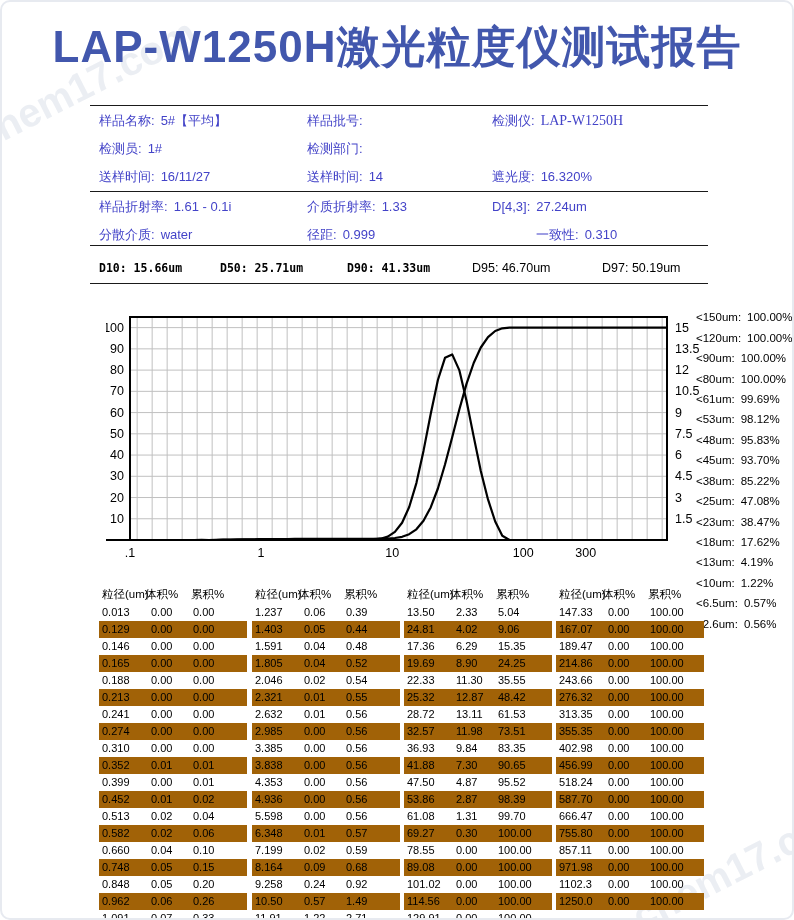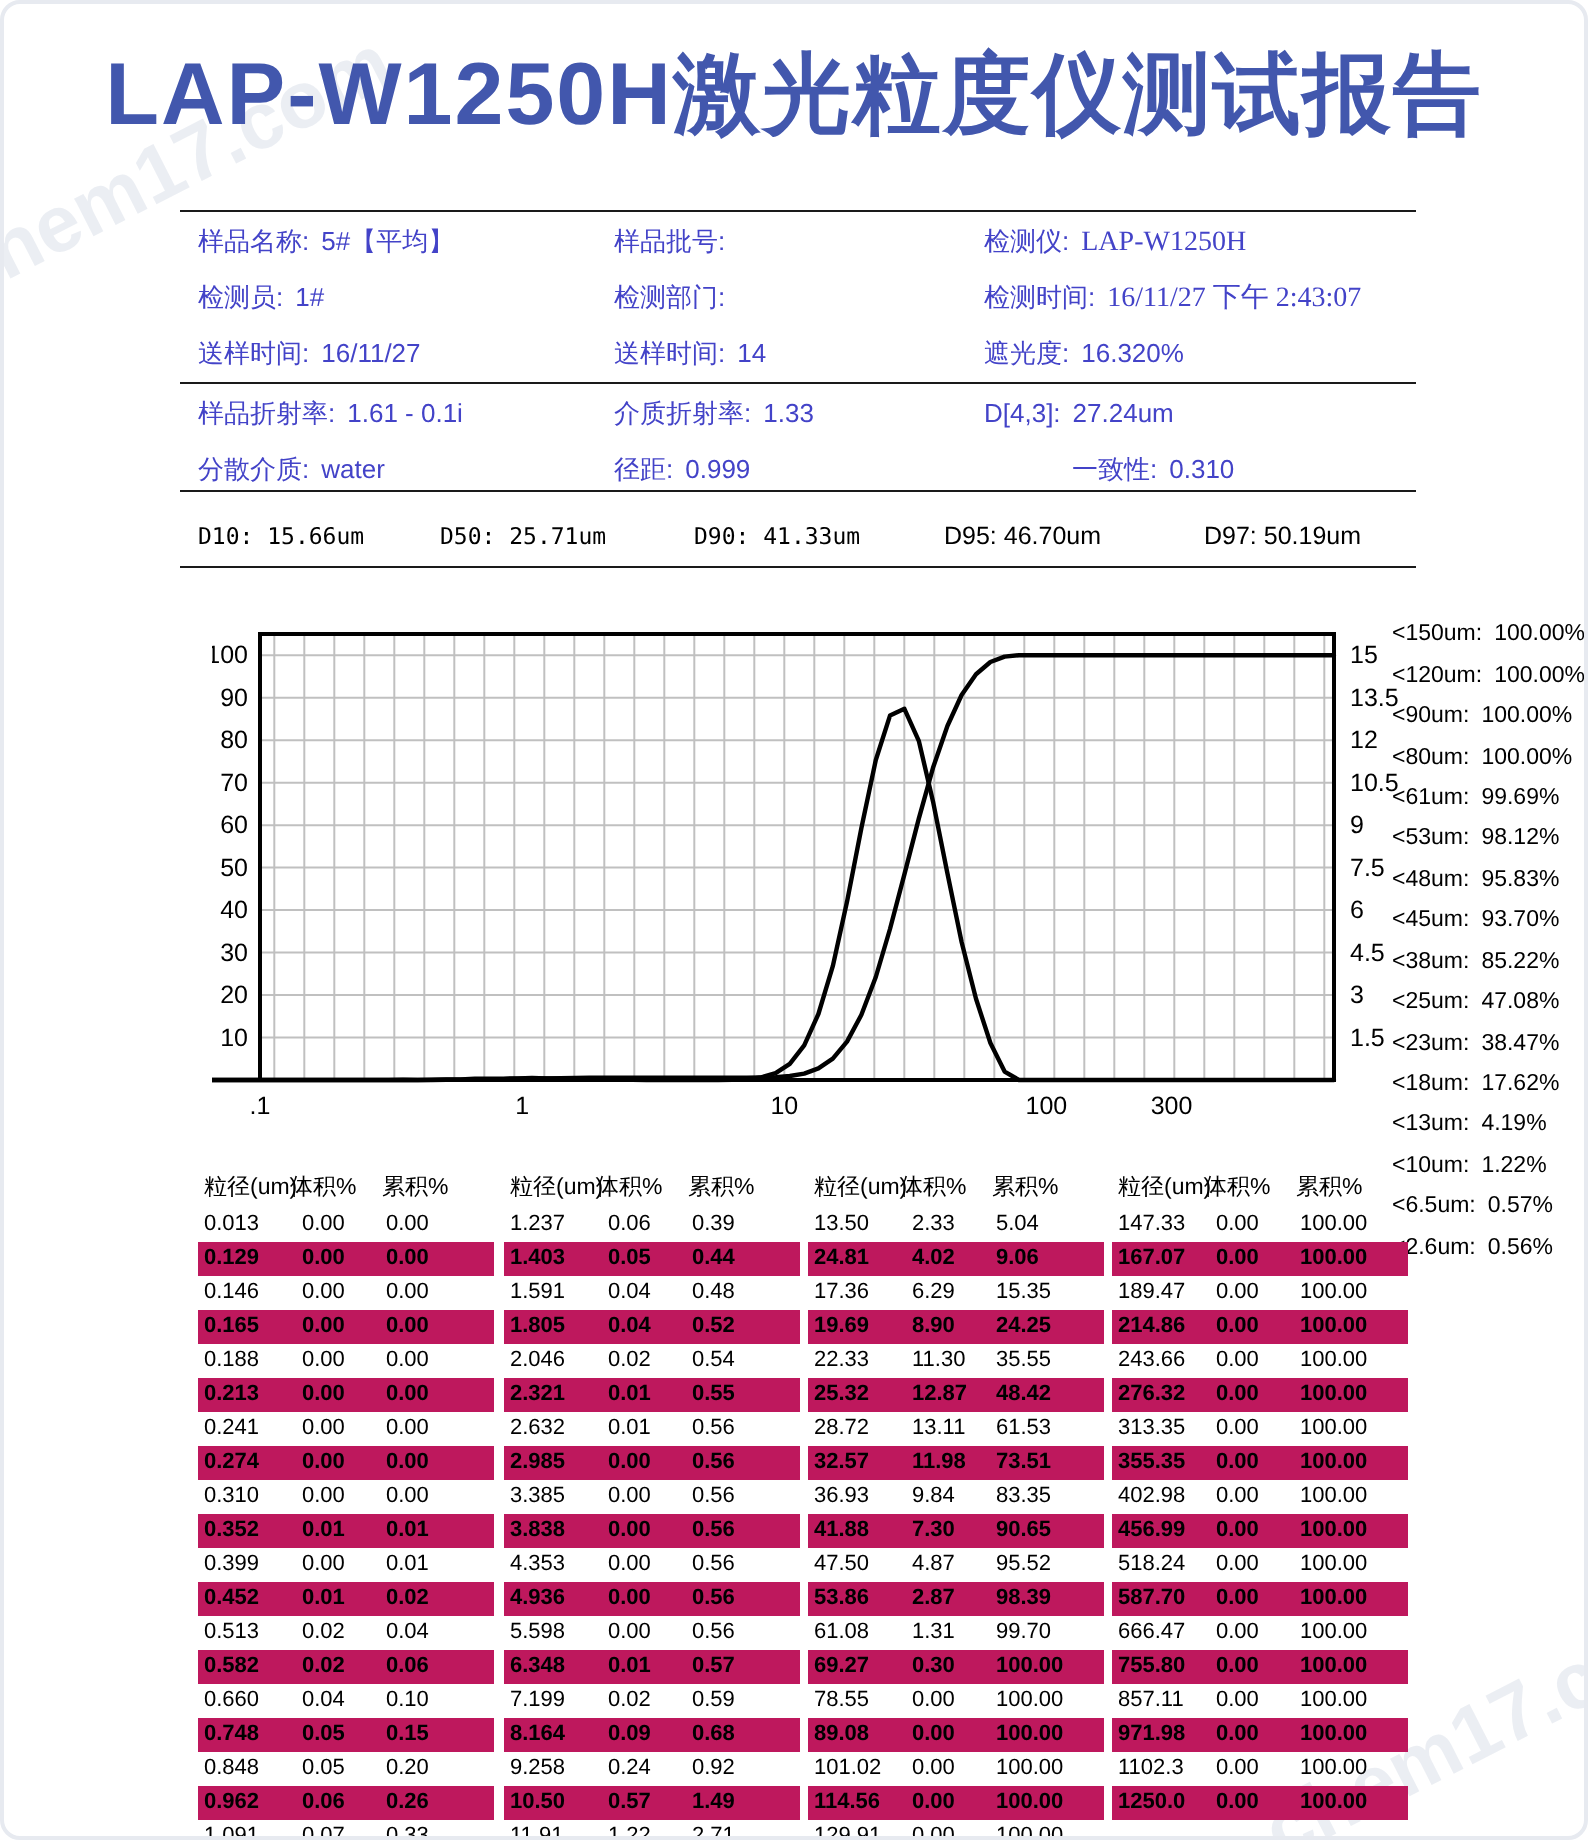--- a/index.html
+++ b/index.html
@@ -14,30 +14,30 @@
         font-size:44px;font-weight:bold;color:#4257ad;z-index:1;letter-spacing:1px;}
   .rule{position:absolute;left:88px;width:618px;height:1px;background:#1a1a1a;z-index:2;}
   .info{position:absolute;left:88px;width:618px;z-index:1;color:#4343c8;font-size:13px;}
   .info-row{position:relative;height:28px;line-height:28px;}
   .info-cell{position:absolute;top:0;white-space:nowrap;}
   .info-cell .lbl{margin-right:6px;}
   .serif{font-family:"Liberation Serif",serif;font-size:14px;}
   .drow{position:absolute;left:0;top:252px;width:794px;height:28px;line-height:28px;z-index:1;
         color:#000;}
   .ditem{position:absolute;white-space:nowrap;font-size:12px;}
-  .dmono{font-family:"DejaVu Sans Mono",monospace;font-size:11.5px;}
+  .dmono{font-family:"DejaVu Sans Mono",monospace;font-size:11.5px;font-weight:bold;}
   .dsans{font-family:"Liberation Sans",sans-serif;font-size:12.5px;}
   svg#chart{position:absolute;left:104px;top:308px;z-index:1;}
   .plist{position:absolute;left:694px;top:305px;width:100px;z-index:1;font-size:11.5px;color:#000;}
   .plist-item{height:20.45px;display:flex;align-items:center;white-space:nowrap;}
   .plist-item .pv{margin-left:6px;}
   .dtable{position:absolute;top:583px;width:148px;z-index:1;font-size:11px;color:#000;}
   .thead{position:relative;height:19px;line-height:19px;font-size:11.5px;}
   .trow{position:relative;height:17px;line-height:17px;}
-  .trow.alt{background:#be185d;font-weight:bold;}
+  .trow.alt{background:#a16207;}
   .tc{position:absolute;top:0;white-space:nowrap;}
   .c0{left:3px;} .c1{left:52px;} .c2{left:94px;}
   .h0{left:3px;} .h1{left:46px;} .h2{left:92px;}
 </style>
 </head>
 <body>
 
 <div class="page">
   <div class="watermark wm-top">chem17.com</div>
   <div class="watermark wm-bottom">chem17.com</div>
@@ -51,21 +51,20 @@
 
   <div id="info1" class="info" style="top:105px">
       <div class="info-row">
         <div class="info-cell" style="left: 9px;"><span class="lbl">样品名称:</span><span class="val">5#【平均】</span></div>
         <div class="info-cell" style="left: 217px;"><span class="lbl">样品批号:</span><span class="val"></span></div>
         <div class="info-cell" style="left: 402px;"><span class="lbl">检测仪:</span><span class="val serif">LAP-W1250H</span></div>
       </div>
       <div class="info-row">
         <div class="info-cell" style="left: 9px;"><span class="lbl">检测员:</span><span class="val">1#</span></div>
         <div class="info-cell" style="left: 217px;"><span class="lbl">检测部门:</span><span class="val"></span></div>
-        <div class="info-cell" style="left: 402px;"><span class="lbl">检测时间:</span><span class="val serif">16/11/27 下午 2:43:07</span></div>
       </div>
       <div class="info-row">
         <div class="info-cell" style="left: 9px;"><span class="lbl">送样时间:</span><span class="val">16/11/27</span></div>
         <div class="info-cell" style="left: 217px;"><span class="lbl">送样时间:</span><span class="val">14</span></div>
         <div class="info-cell" style="left: 402px;"><span class="lbl">遮光度:</span><span class="val">16.320%</span></div>
       </div>
     </div>
   <div id="info2" class="info" style="top:191px">
       <div class="info-row">
         <div class="info-cell" style="left: 9px;"><span class="lbl">样品折射率:</span><span class="val">1.61 - 0.1i</span></div>

